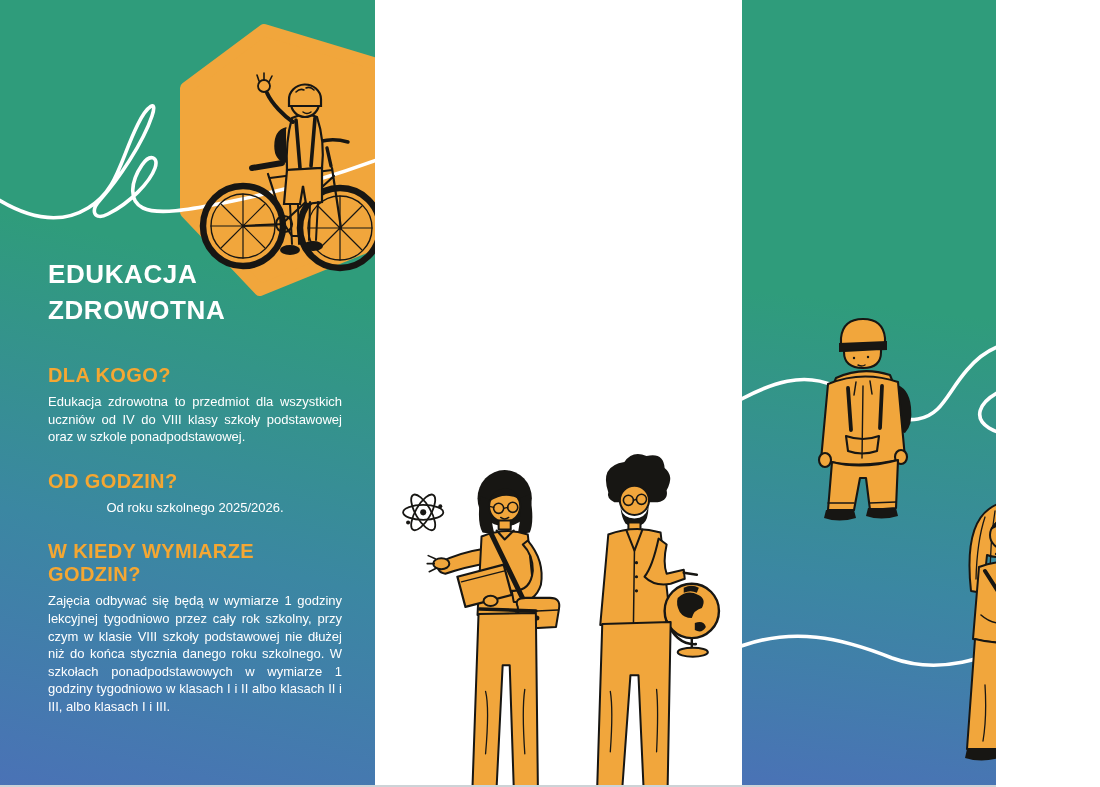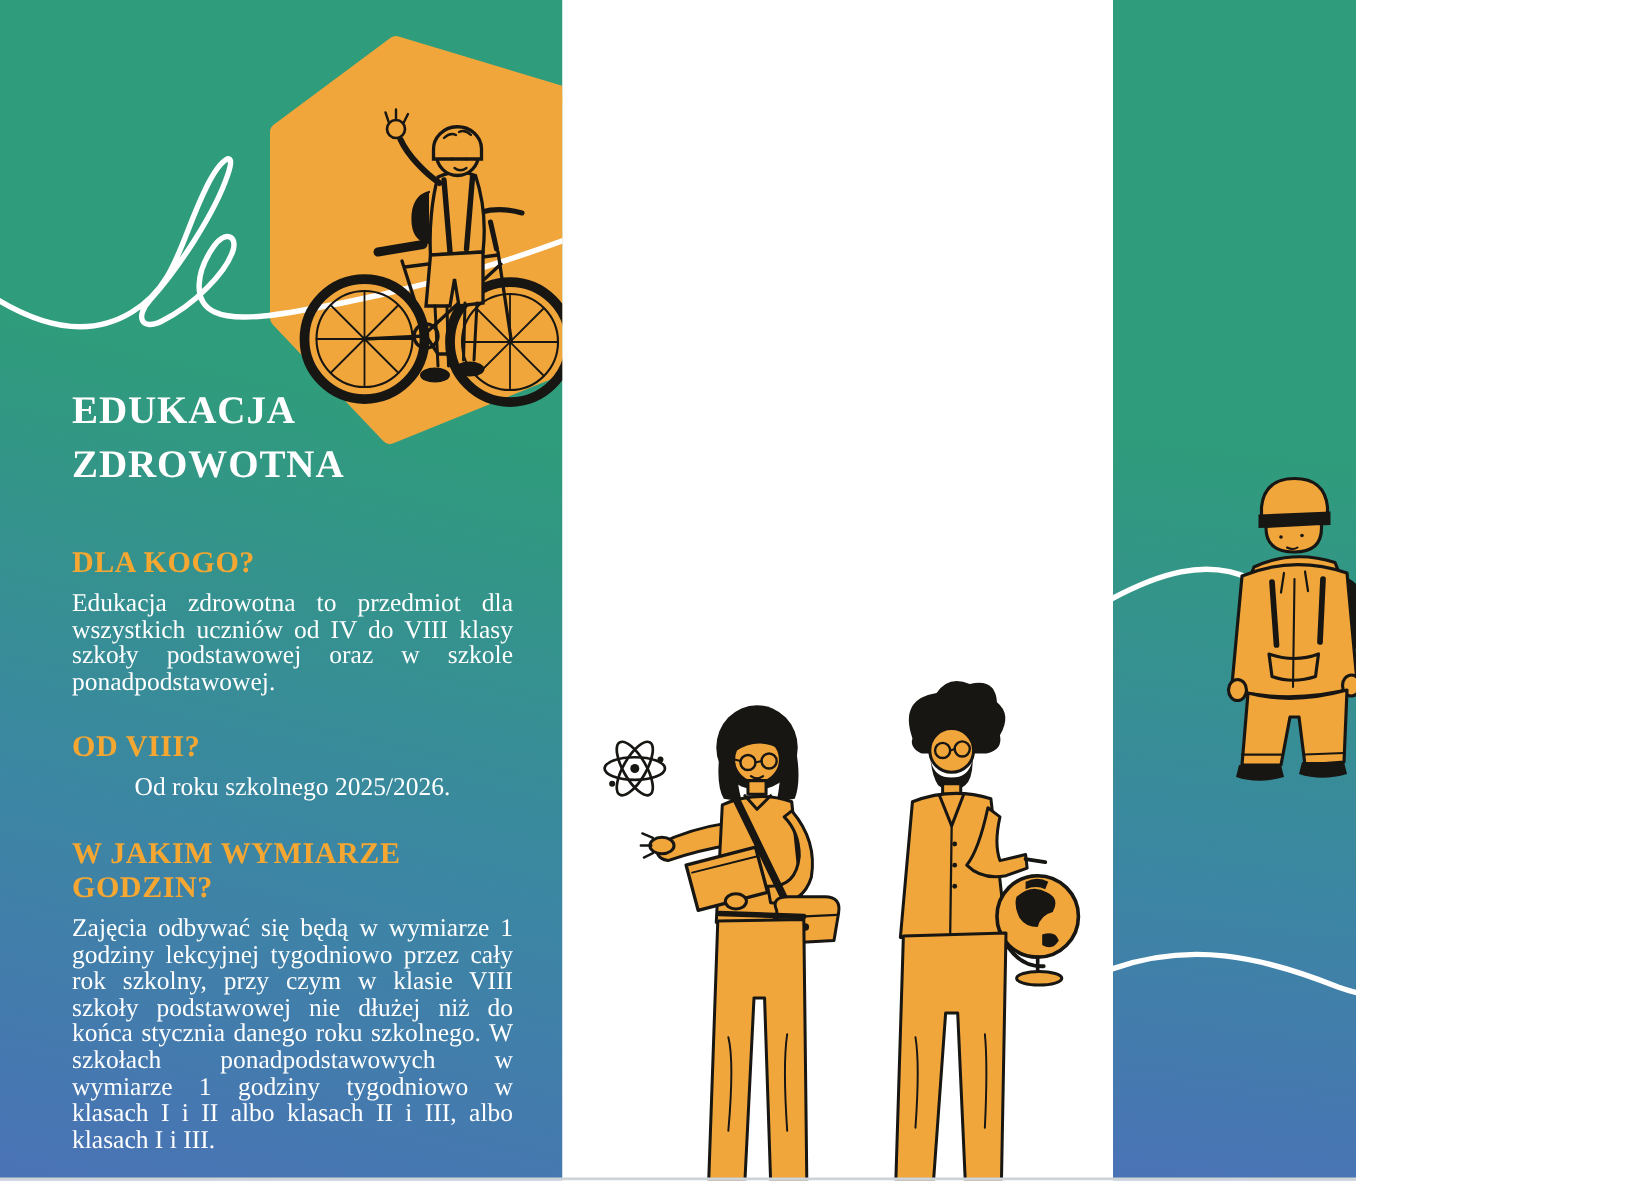--- a/index.html
+++ b/index.html
@@ -1,34 +1,34 @@
 <!DOCTYPE html>
 <html><head>
 <meta charset="utf-8">
 <style>
   html,body{margin:0;padding:0;background:#fff;}
-  #page{position:relative;width:904px;height:787px;overflow:hidden;
-        font-family:Liberation Serif, serif;}
+  #page{position:relative;width:996px;height:787px;overflow:hidden;
+        font-family:Liberation Sans, sans-serif;}
   #page::after{content:"";position:absolute;left:0;bottom:0;width:100%;height:2px;
         background:#cdd3d7;z-index:50;}
   .panel{position:absolute;top:0;height:787px;}
   .panel-left{left:0;width:375px;
         background:linear-gradient(193deg,#2F9C7B 34%,#3B87A2 68%,#4A72B6 100%);}
   .panel-mid{left:375px;width:367px;background:#ffffff;}
   .panel-right{left:742px;width:358px;overflow:hidden;
         background:linear-gradient(187deg,#2F9C7B 40%,#3B87A2 74%,#4A72B6 100%);}
   svg{display:block;}
   .deco{position:absolute;left:0;top:0;pointer-events:none;}
 
   
   .left-content{position:absolute;left:48px;top:256px;width:294px;color:#fff;}
   .left-title{font-size:26px;font-weight:bold;line-height:36px;letter-spacing:.6px;
         margin:0 0 36px 0;}
   .left-h{color:#F5A732;font-size:20px;font-weight:bold;letter-spacing:.4px;margin:24px 0 6px 0;}
-  .left-b{font-size:17px;line-height:17.6px;text-align:justify;margin:0;}
+  .left-b{font-size:13px;line-height:17.6px;text-align:justify;margin:0;}
   .left-b.short{text-align:center;}
 
   
   .mid-content{position:absolute;left:405px;top:34px;width:312px;color:#3D3D3B;}
   .mid-h{color:#1C1C1A;font-size:17.5px;font-weight:bold;letter-spacing:.5px;margin:0 0 12px 0;}
   .mid-h.second{margin-top:28px;}
   .mid-p{font-size:14.4px;line-height:17px;text-align:justify;margin:0 0 14px 0;}
   .figure{position:absolute;pointer-events:none;}
 </style>
 </head>
@@ -81,26 +81,26 @@
 
     <div class="left-content">
       <h1 class="left-title">EDUKACJA ZDROWOTNA</h1>
 
       <div>
         <div class="left-h">DLA KOGO?</div>
         <p class="left-b">Edukacja zdrowotna to przedmiot dla wszystkich uczniów od IV do VIII klasy szkoły podstawowej oraz w szkole ponadpodstawowej.</p>
       </div>
 
       <div>
-        <div class="left-h">OD VIII?</div>
+        <div class="left-h">OD GODZIN?</div>
         <p class="left-b short">Od roku szkolnego 2025/2026.</p>
       </div>
 
       <div>
-        <div class="left-h">W JAKIM WYMIARZE GODZIN?</div>
+        <div class="left-h">W KIEDY WYMIARZE GODZIN?</div>
         <p class="left-b">Zajęcia odbywać się będą w wymiarze 1 godziny lekcyjnej tygodniowo przez cały rok szkolny, przy czym w klasie VIII szkoły podstawowej nie dłużej niż do końca stycznia danego roku szkolnego. W szkołach ponadpodstawowych w wymiarze 1 godziny tygodniowo w klasach I i II albo klasach II i III, albo klasach I i III.</p>
       </div>
     </div>
   </div>
 
   <div class="panel panel-mid">
     <svg class="figure" style="left:18px;top:450px;" width="332" height="337" viewBox="0 0 330 335">
       <g stroke="#171613" stroke-width="2" fill="#F1A63C" stroke-linejoin="round" stroke-linecap="round">
 
         <g fill="none" stroke-width="1.8">

